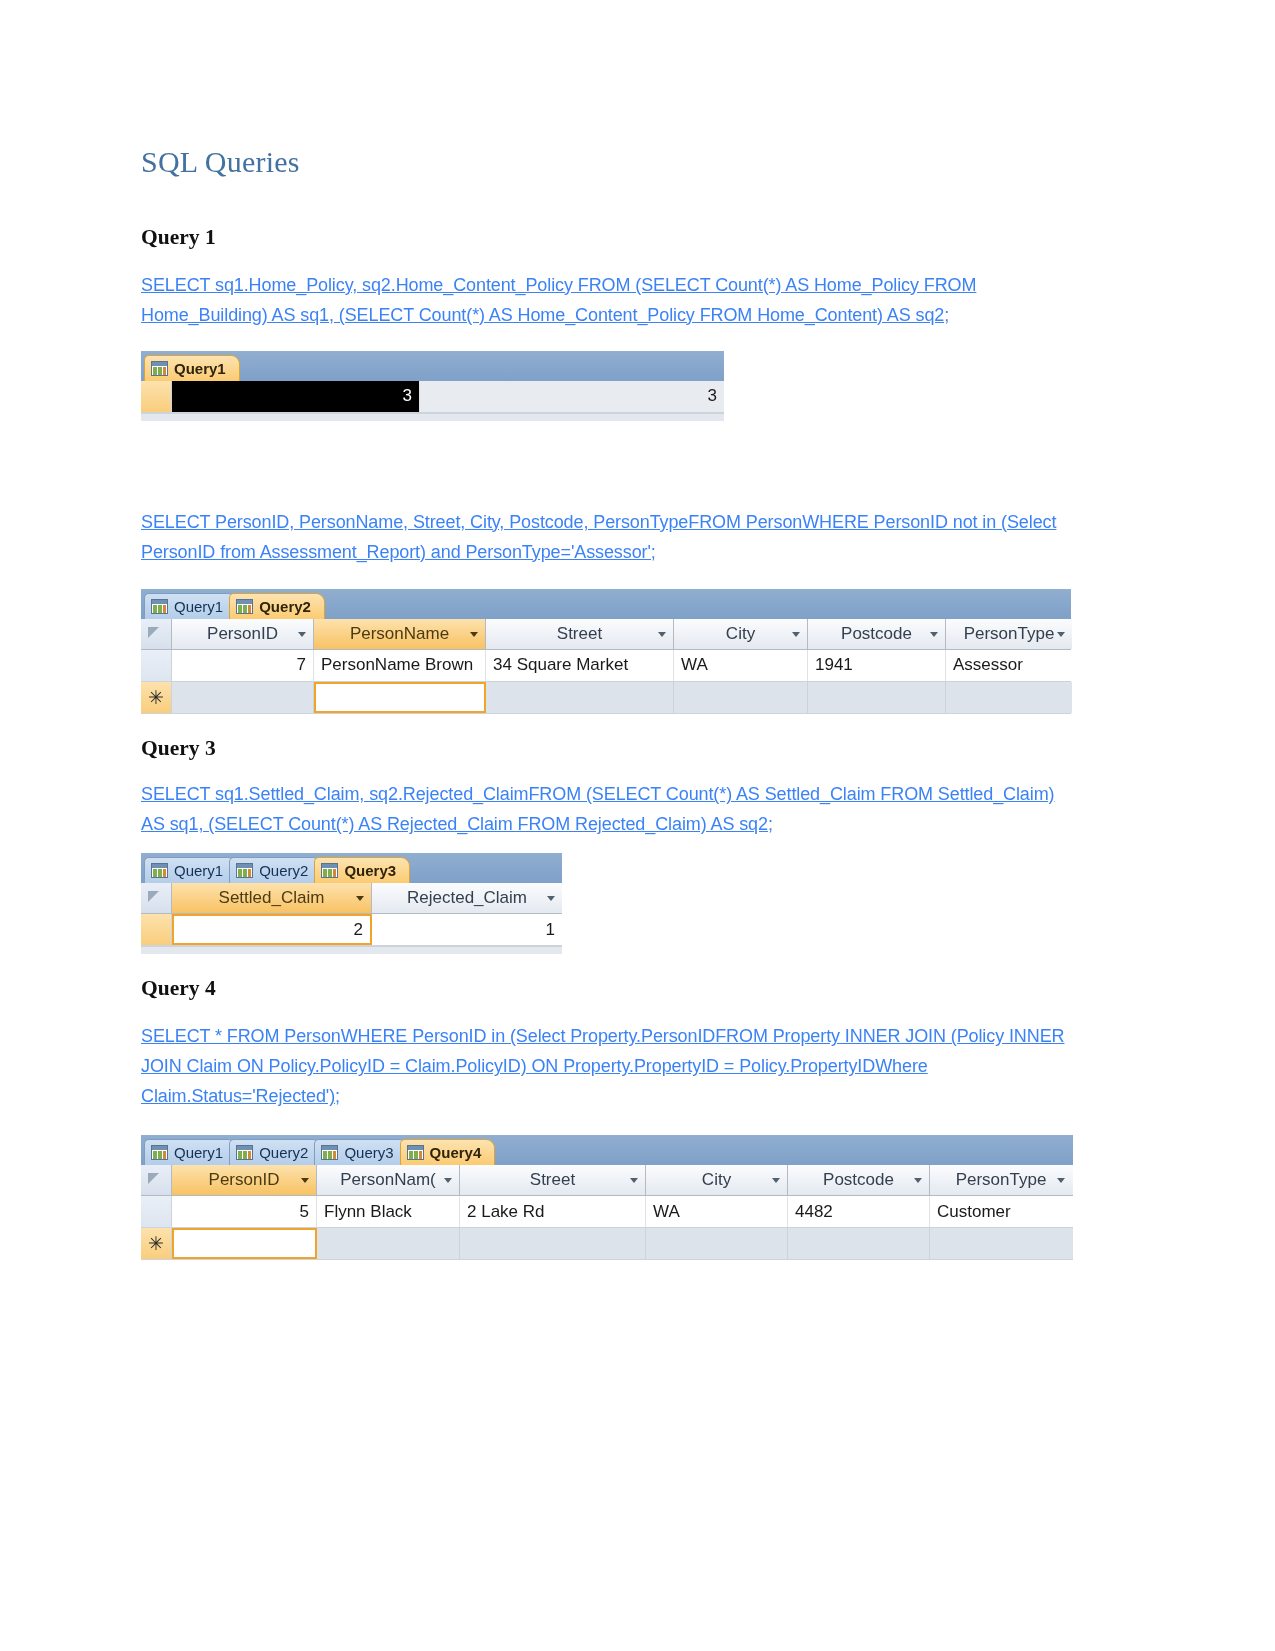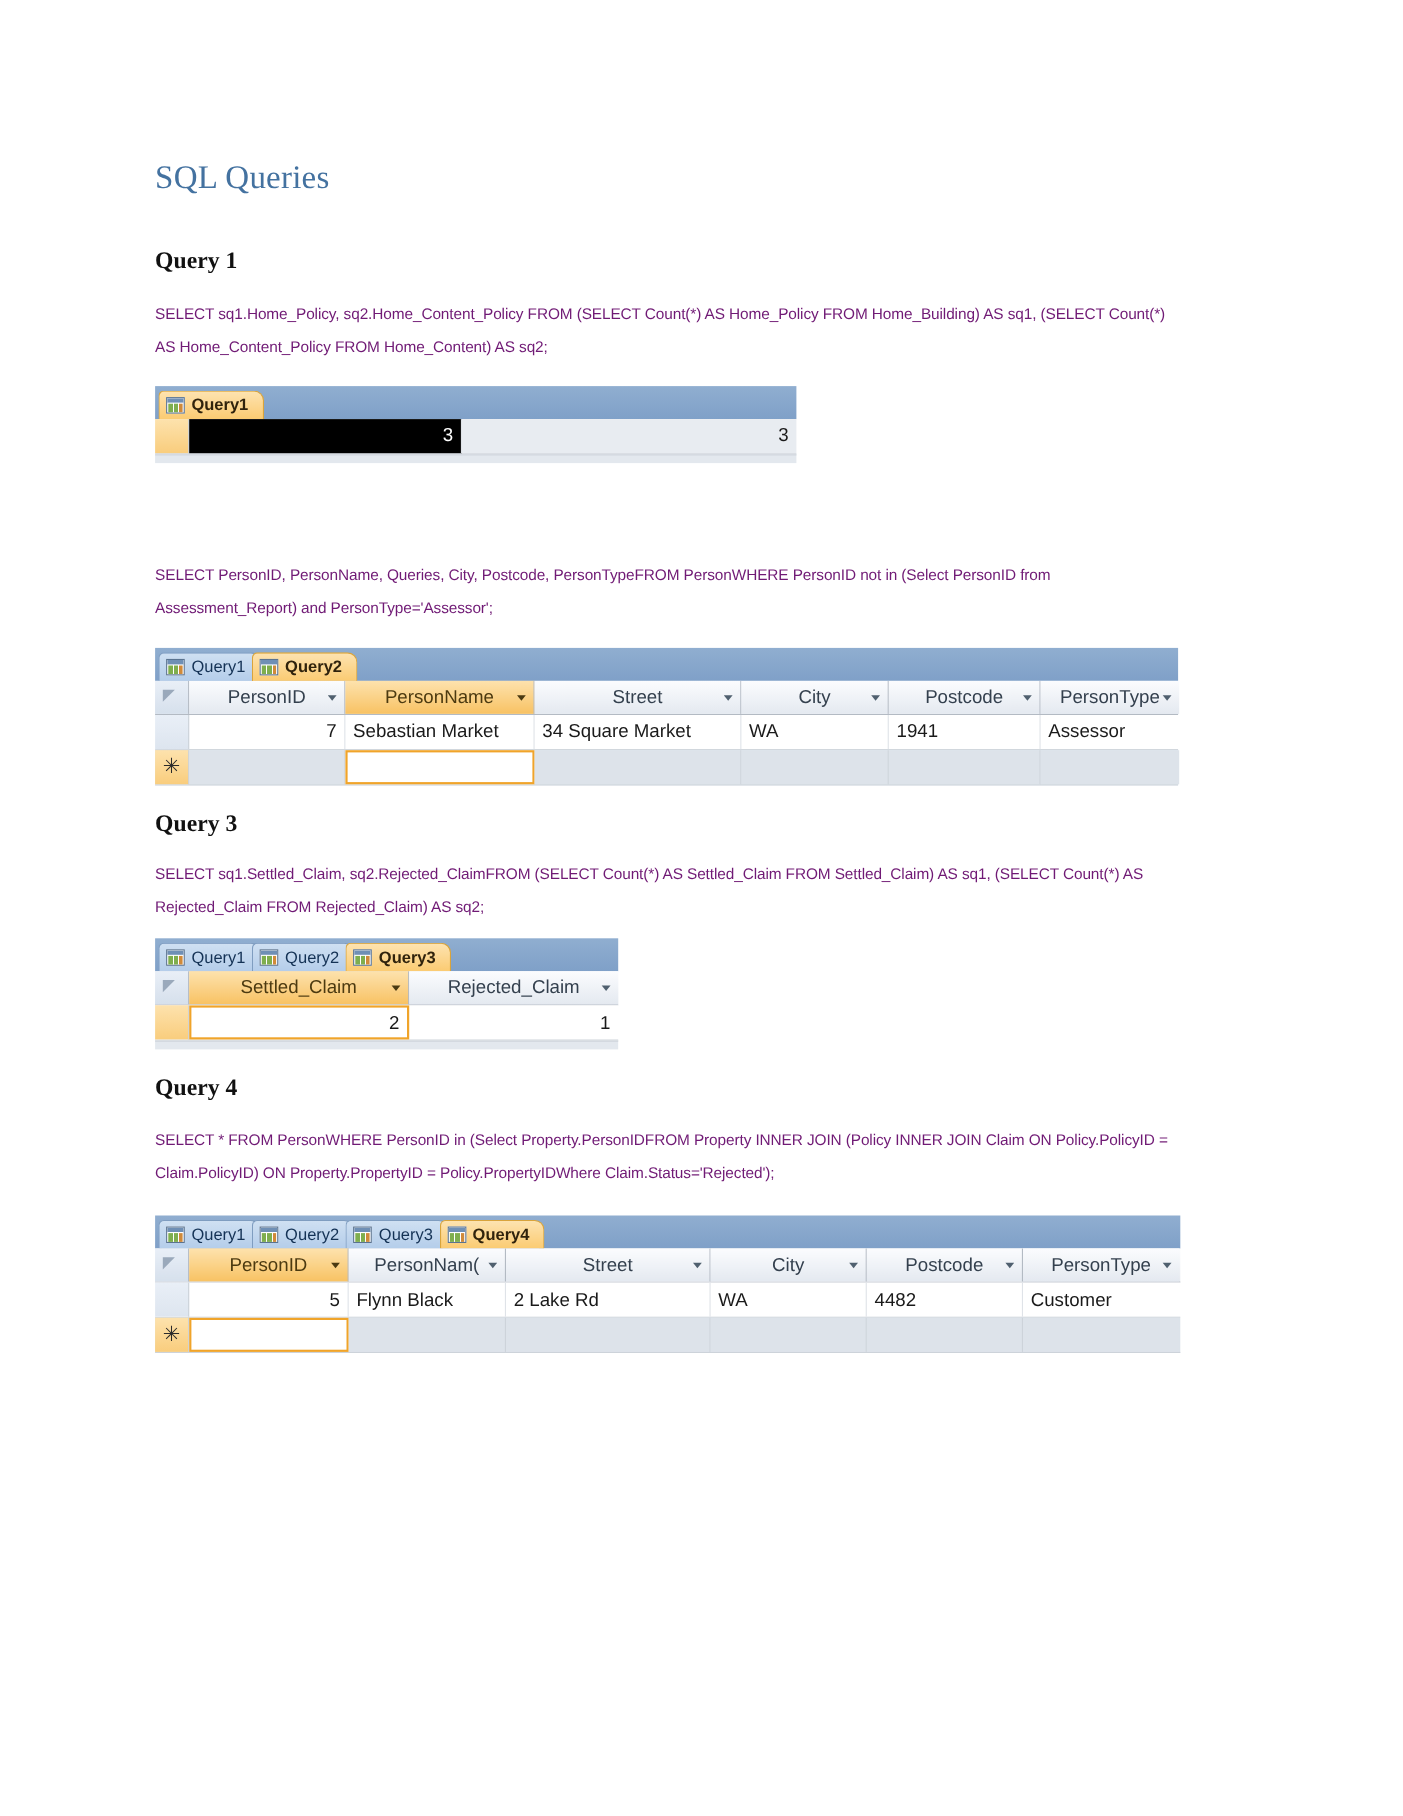--- a/index.html
+++ b/index.html
@@ -43,25 +43,26 @@
   .query-heading {
     font-family: "Liberation Serif", serif;
     font-size: 21.5px;
     font-weight: bold;
     color: #111111;
     margin: 0;
     line-height: 1.15;
   }
   .sql-text {
     font-family: "Liberation Sans", sans-serif;
-    font-size: 14px;
-    color: #701a75;
+    font-size: 18px;
+    color: #3b82f6;
     line-height: 30px;
     margin: 0;
     letter-spacing: -0.1px;
+    text-decoration: underline;
   }
 
   
   .access {
     position: relative;
     font-family: "Liberation Sans", sans-serif;
     border-collapse: collapse;
   }
   .tabbar {
     display: flex;
@@ -264,21 +265,21 @@
       <div class="datarow">
         <div class="rowsel hot"></div>
         <div class="cell num inverted" style="width:248px;flex:0 0 248px">3</div>
         <div class="cell num" style="width:304px;flex:0 0 304px;border-right:none;background:#e8ecf1">3</div>
       </div>
       <div class="clipped-bottom"></div>
     </div>
 
     <div style="height:26px"></div>
     <div style="height:60px"></div>
-    <p class="sql-text">SELECT PersonID, PersonName, Queries, City, Postcode, PersonTypeFROM PersonWHERE PersonID not in (Select PersonID from Assessment_Report) and PersonType='Assessor';</p>
+    <p class="sql-text">SELECT PersonID, PersonName, Street, City, Postcode, PersonTypeFROM PersonWHERE PersonID not in (Select PersonID from Assessment_Report) and PersonType='Assessor';</p>
 
     <div style="height:22px"></div>
     <div class="access" style="width:930px">
       <div class="tabbar">
         <div class="tab inactive">
           <span class="tab-icon"></span>
           <span class="tab-label">Query1</span>
         </div>
         <div class="tab active">
           <span class="tab-icon"></span>
@@ -308,21 +309,21 @@
           <span class="caret"></span>
         </div>
         <div class="colhdr" style="width:126px;flex:0 0 126px;border-right:none">
           <span>PersonType</span>
           <span class="caret"></span>
         </div>
       </div>
       <div class="datarow">
         <div class="rowsel"></div>
         <div class="cell num" style="width:142px;flex:0 0 142px">7</div>
-        <div class="cell" style="width:172px;flex:0 0 172px">Sebastian Market</div>
+        <div class="cell" style="width:172px;flex:0 0 172px">PersonName Brown</div>
         <div class="cell" style="width:188px;flex:0 0 188px">34 Square Market</div>
         <div class="cell" style="width:134px;flex:0 0 134px">WA</div>
         <div class="cell" style="width:138px;flex:0 0 138px">1941</div>
         <div class="cell" style="width:126px;flex:0 0 126px;border-right:none">Assessor</div>
       </div>
       <div class="newrow">
         <div class="rowsel">✳</div>
         <div class="cell" style="width:142px;flex:0 0 142px"></div>
         <div class="cell selected-cell" style="width:172px;flex:0 0 172px"></div>
         <div class="cell" style="width:188px;flex:0 0 188px"></div>

